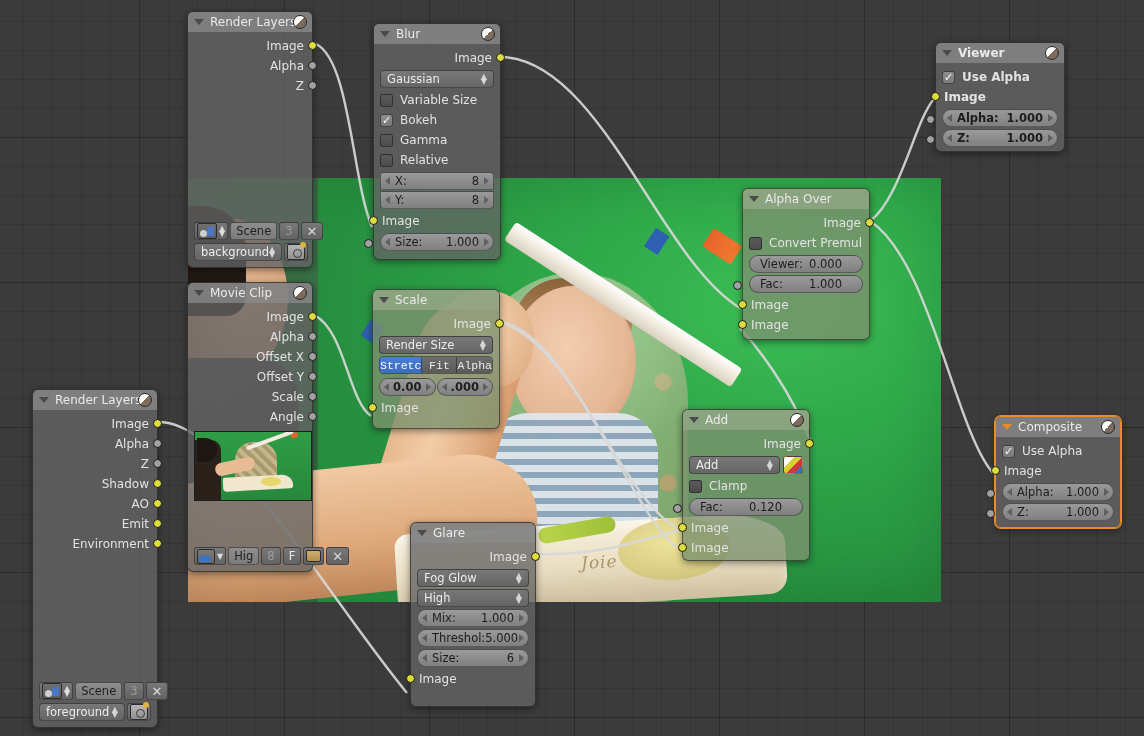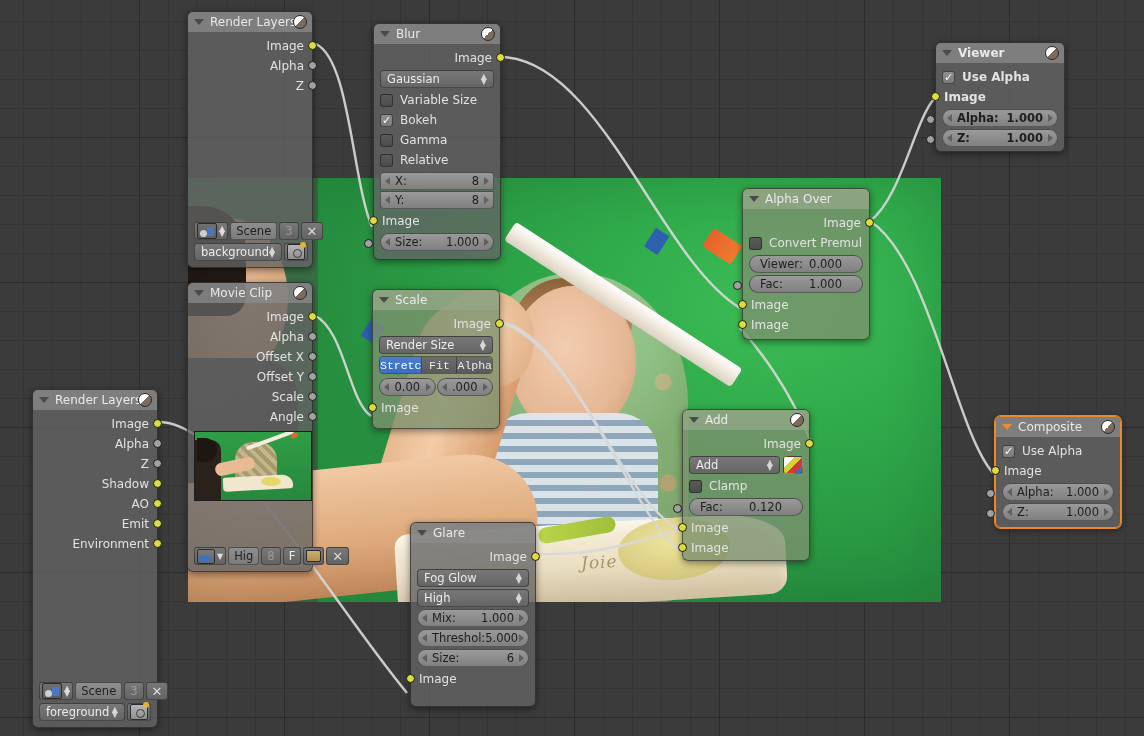--- a/index.html
+++ b/index.html
@@ -263,21 +263,21 @@
   .chkbox.on{ background:linear-gradient(180deg,#8e8e8e,#7a7a7a); }
 
   .seg{ display:flex; margin:2px 0; height:18px; border-radius:4px; overflow:hidden;
         border:1px solid rgba(25,25,25,.5);font-family:Liberation Mono, monospace;}
   .seg > div{ flex:1; display:flex; align-items:center; justify-content:center;
      font-size:11.5px; background:linear-gradient(180deg,#6d6d6d,#5a5a5a); color:#ececec;
      border-right:1px solid rgba(25,25,25,.45); }
   .seg > div:last-child{ border-right:none; }
   .seg > div.act{ background:linear-gradient(180deg,#4a7fd4,#3a6dc4); color:#fff; }
 
-  .pair{ display:flex; gap:1px; }
+  .pair{ display:flex; gap:1px;font-weight:bold; }
   .pair > .wid{ flex:1; }
 
   .footer{ display:flex; gap:2px; align-items:center; margin-top:3px; }
   .fbtn{
     height:18px; border-radius:3px;
     background:linear-gradient(180deg,#787878,#636363);
     border:1px solid rgba(25,25,25,.5);
     display:flex; align-items:center; justify-content:center;
     padding:0 5px; font-size:11.5px; color:#eee;
   }

